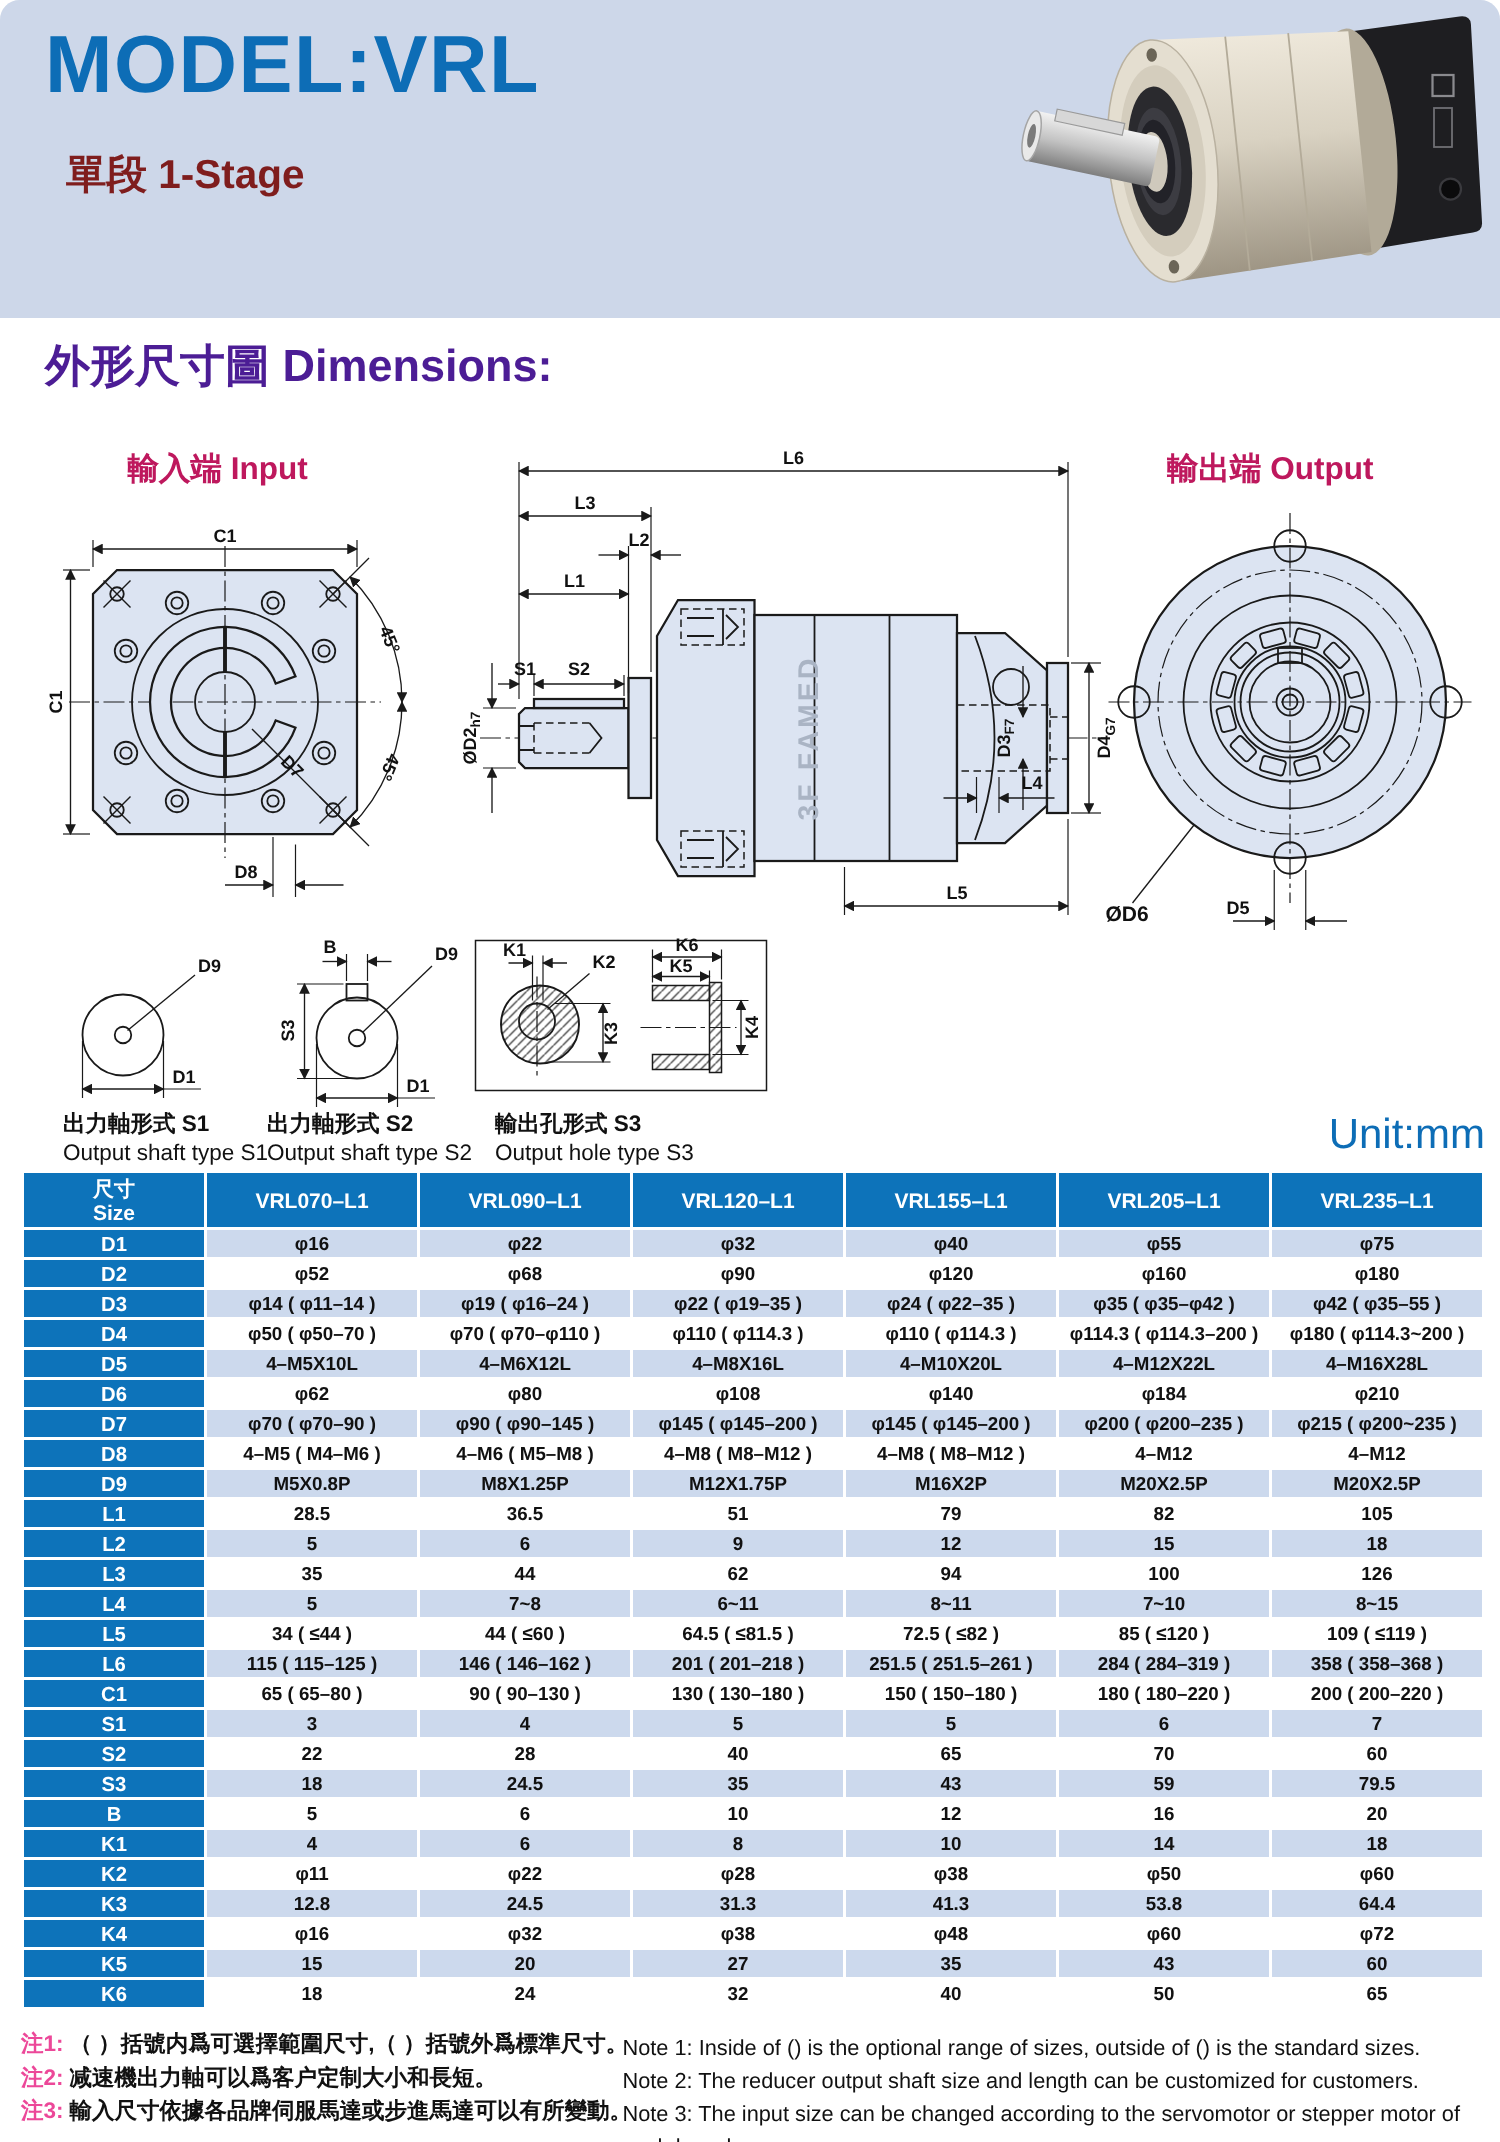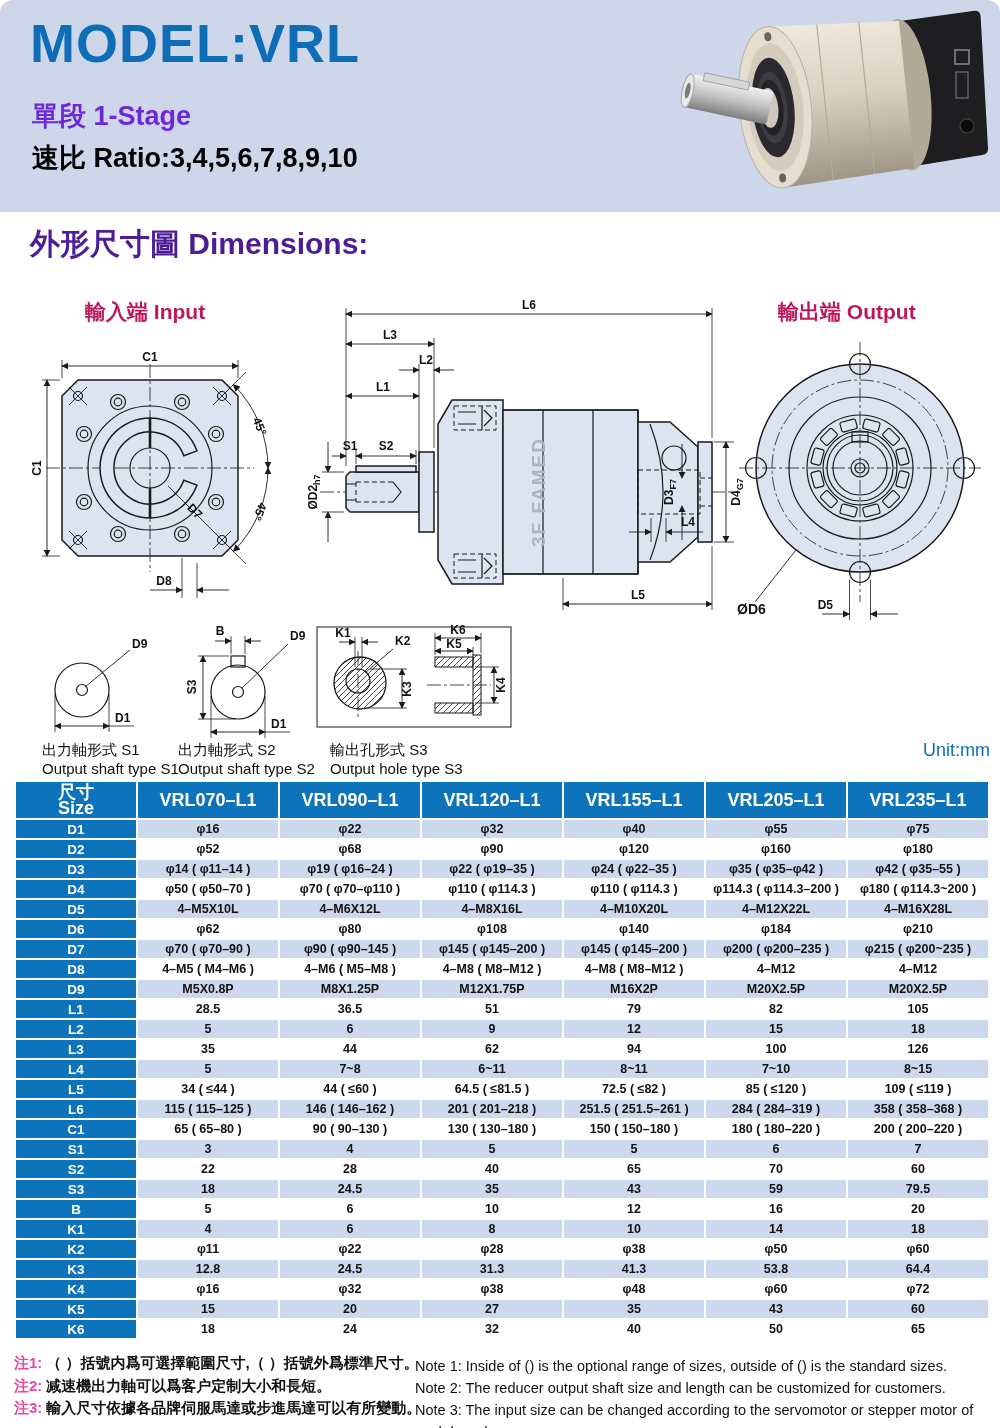--- a/index.html
+++ b/index.html
@@ -1,54 +1,53 @@
 <!DOCTYPE html>
 <html><head>
 <meta charset="utf-8">
 <style>
   html,body{margin:0;padding:0;background:#fff;}
   #page{position:relative;width:1000px;height:1428px;background:#fff;overflow:hidden;
         font-family:"Liberation Sans","DejaVu Sans",sans-serif;color:#111;border-radius:13px;}
   .banner{position:absolute;left:0;top:0;width:1000px;height:212px;background:#cdd7e9;}
   .model-title{position:absolute;left:30px;top:12px;font-size:54px;font-weight:800;color:#0d6db6;letter-spacing:1px;}
-  .stage-line{position:absolute;left:32px;top:98px;font-size:27px;font-weight:600;color:#6d28d9;}
+  .stage-line{position:absolute;left:44px;top:98px;font-size:27px;font-weight:600;color:#7f1d1d;}
   .ratio-line{position:absolute;left:32px;top:140px;font-size:27px;font-weight:600;color:#000;}
   .photo{position:absolute;right:0;top:2px;width:345px;height:212px;}
   .section-title{position:absolute;left:30px;top:224px;font-size:30px;font-weight:800;color:#4c1d95;}
   .view-label{position:absolute;font-size:21px;font-weight:700;color:#be185d;}
-  .unit-label{position:absolute;left:860px;top:740px;width:130px;text-align:right;font-size:18px;font-weight:500;color:#0d6db6;}
+  .unit-label{position:absolute;left:860px;top:740px;width:130px;text-align:right;font-size:28px;font-weight:500;color:#0d6db6;}
   .caption{position:absolute;font-size:15px;line-height:19px;color:#111;}
-  .caption .cn{font-weight:400;}
+  .caption .cn{font-weight:700;}
   svg text{font-family:"Liberation Sans","DejaVu Sans",sans-serif;font-size:12px;font-weight:700;fill:#111;}
   svg .dim{stroke:#1a1a1a;stroke-width:0.9;fill:none;}
   svg .ext{stroke:#1a1a1a;stroke-width:0.8;fill:none;}
   svg .out{stroke:#1a1a1a;stroke-width:1.5;fill:#dce4f2;}
   svg .thin{stroke:#1a1a1a;stroke-width:1.2;fill:none;}
   svg .cl{stroke:#1a1a1a;stroke-width:0.8;fill:none;stroke-dasharray:14 3 3 3;}
   svg .hid{stroke:#1a1a1a;stroke-width:1;fill:none;stroke-dasharray:5 3;}
   table.dims{position:absolute;left:14px;top:780px;width:976px;border-collapse:separate;border-spacing:2px;table-layout:fixed;}
   table.dims th,table.dims td{padding:0;text-align:center;vertical-align:middle;white-space:nowrap;overflow:hidden;}
-  table.dims th.head{background:#0d73ba;color:#fff;font-size:18px;font-weight:700;height:36px;line-height:16px;}
+  table.dims th.head{background:#0d73ba;color:#fff;font-size:14px;font-weight:700;height:36px;line-height:16px;}
   table.dims th.rowlab{background:#0d73ba;color:#fff;font-size:13.5px;font-weight:700;height:18px;}
   table.dims td{font-size:12.5px;font-weight:700;color:#111;height:18px;}
   table.dims tr.shade td{background:#ccd9ed;}
   table.dims tr.plain td{background:#ffffff;}
   .notes-cn{position:absolute;left:14px;top:1352px;font-size:15px;font-weight:700;line-height:22.5px;color:#111;}
   .notes-cn .tag{color:#ec4899;margin-right:4px;}
   .notes-en{position:absolute;left:415px;top:1355px;font-size:14.5px;font-weight:400;line-height:22px;color:#111;}
 </style>
 </head>
 <body>
 
 <div id="page">
 
   <div class="banner">
     <div class="model-title">MODEL:VRL</div>
     <div class="stage-line">單段 1-Stage</div>
-    <div class="ratio-line">速比 Ratio:3,4,5,6,7,8,9,10</div>
 
     <svg class="photo" viewBox="0 0 345 212">
       <defs>
         <linearGradient id="gBody" x1="0" y1="0" x2="0" y2="1">
           <stop offset="0" stop-color="#efe9dc"></stop>
             <stop offset="0.45" stop-color="#d9d2c2"></stop>
             <stop offset="1" stop-color="#9d9483"></stop>
         </linearGradient>
         <linearGradient id="gShaft" x1="0" y1="0" x2="0" y2="1">
           <stop offset="0" stop-color="#f2f2f2"></stop>

